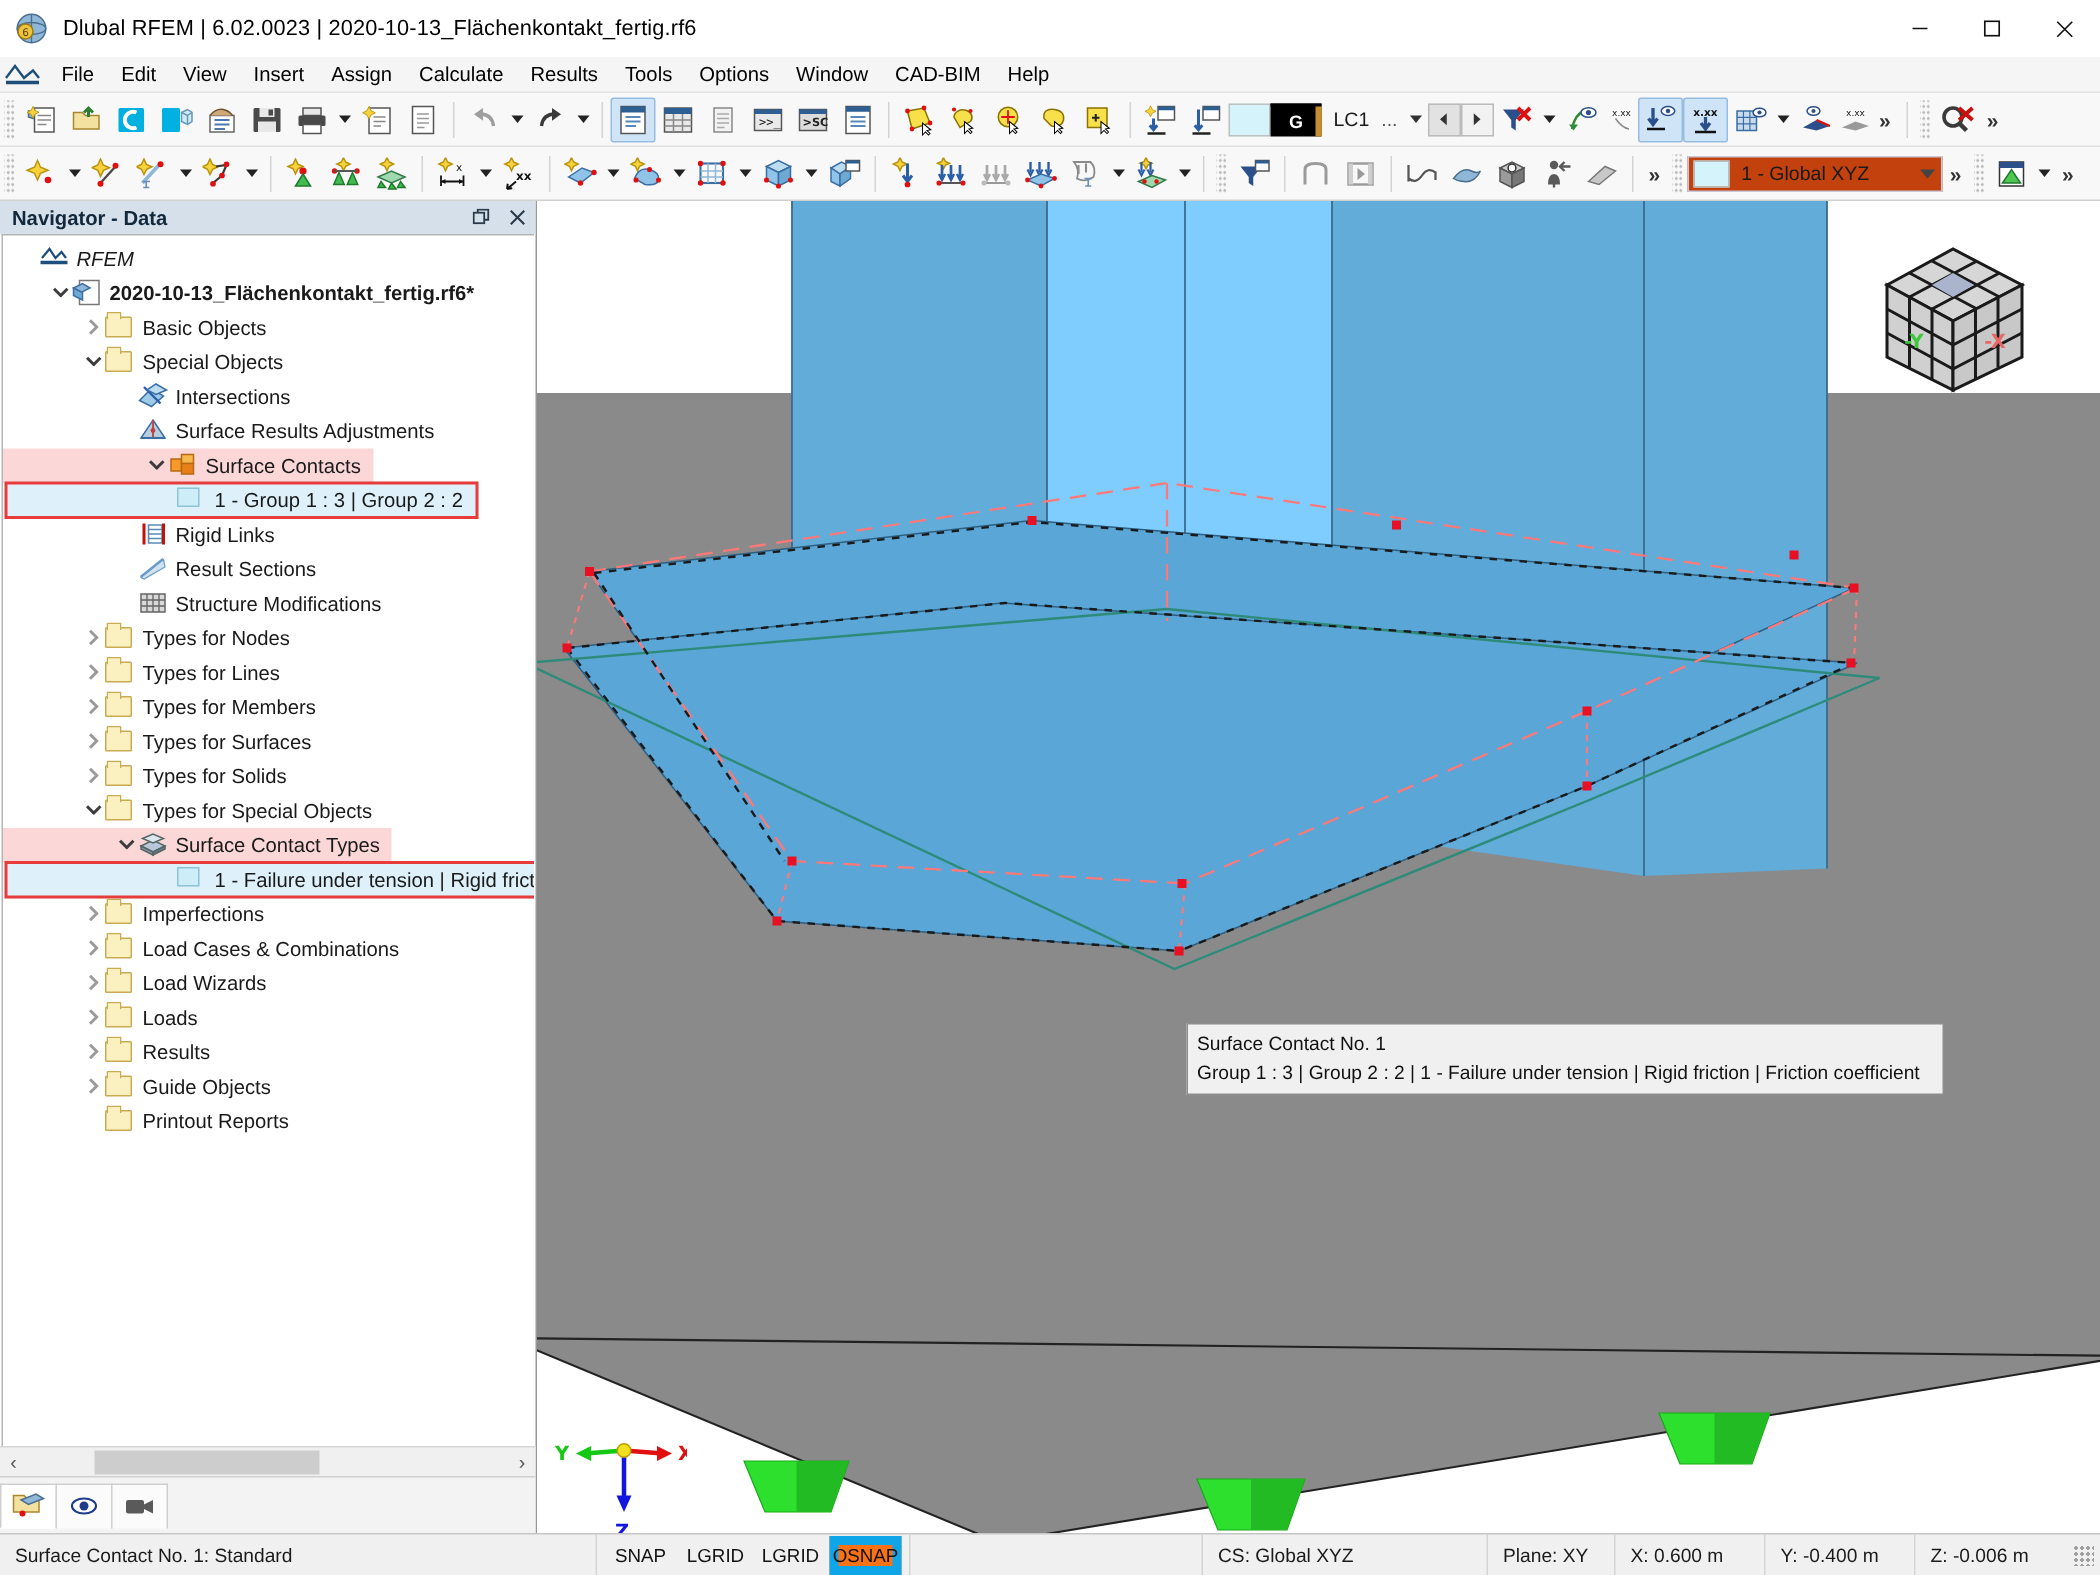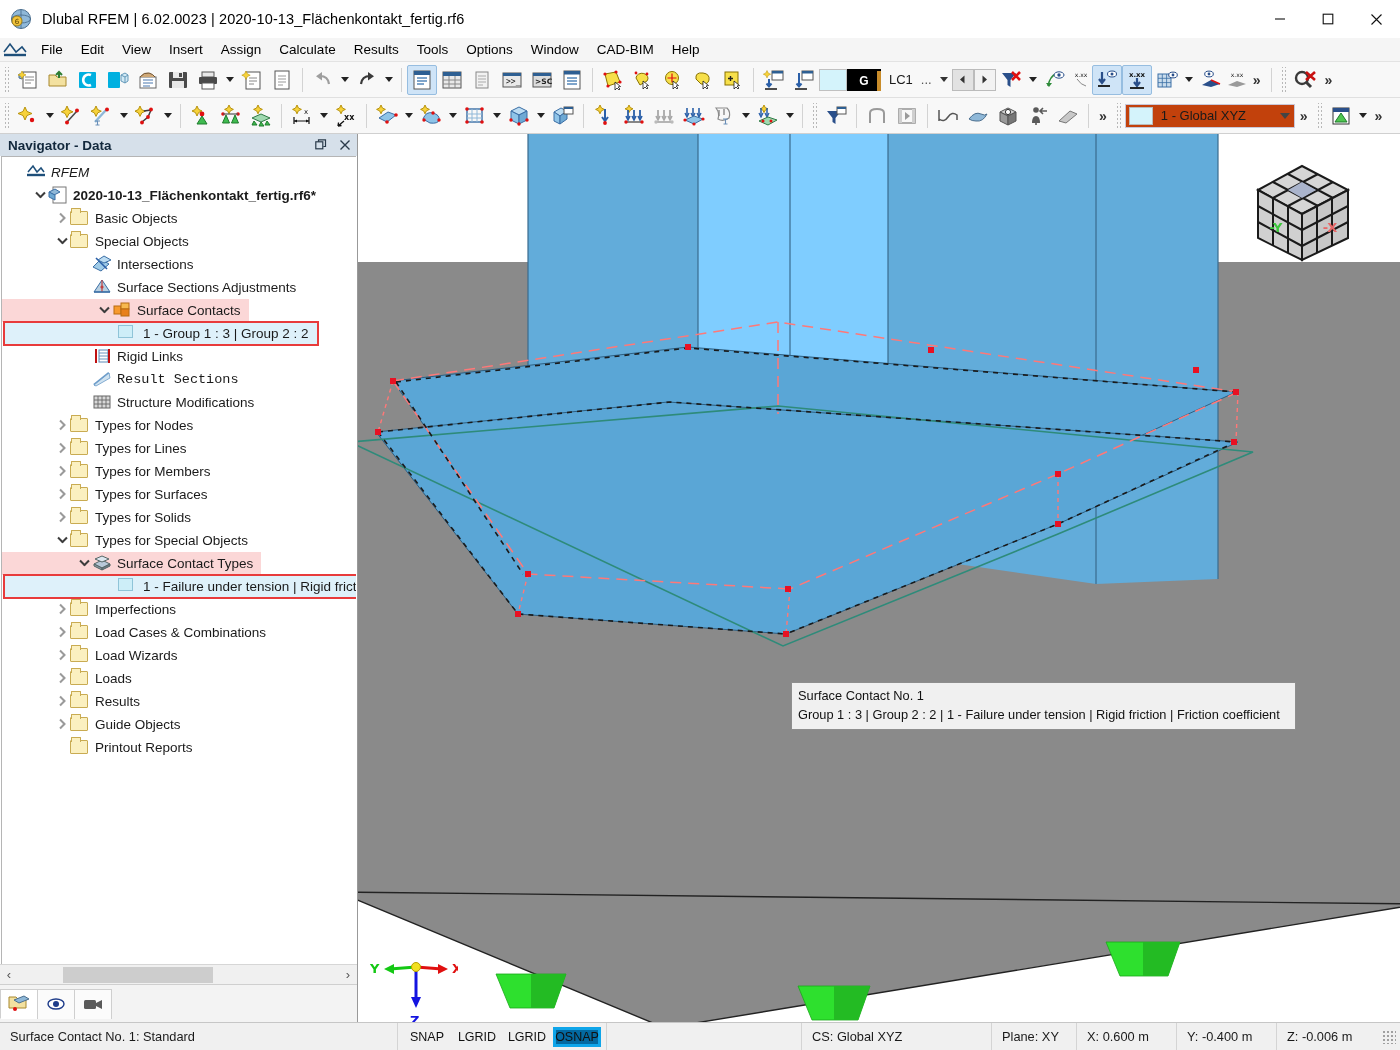--- a/index.html
+++ b/index.html
@@ -144,21 +144,21 @@
   .navcube { position: absolute; right: 38px; top: 22px; width: 118px; height: 118px; }
   .axisgiz { position: absolute; left: 10px; top: 818px; width: 90px; height: 80px; }
 
   
   .statusbar { height: 28px; flex: 0 0 28px; background: #f0f0f0; display: flex; align-items: stretch;
                border-top: 1px solid #c6c6c6; font-size: 12.8px; }
   .st-cell { display:flex; align-items:center; padding: 0 10px; border-right: 1px solid #d4d4d4; }
   .st-grow { flex: 1 1 auto; }
   .st-toggle { display:flex; align-items:center; justify-content:center; width: 48px;
                margin: 3px 1px; font-size: 12.5px; color:#111; }
-  .st-toggle.on { background:#0369a1; border:3px solid #0ea5e9; }
+  .st-toggle.on { background:#f97316; border:6px solid #0ea5e9; }
   .st-togglewrap { display:flex; align-items:center; border-right: 1px solid #d4d4d4; padding: 0 4px;}
   .grip-dots { width: 14px; height: 14px; align-self:center; margin-right:4px;
       background-image: radial-gradient(#a0a0a0 38%, transparent 40%);
       background-size: 4px 4px; }
 </style>
 </head>
 <body>
 
 <div id="app">
 
@@ -829,21 +829,21 @@
             <span class="lbl">Intersections</span>
           </div>
           <div class="tr" style="padding-left: 74px;">
             <span class="exp"></span>
             <span class="ico"><svg width="20" height="18" viewBox="0 0 20 18">
                 <path d="M10 2 L18 14 H2Z" fill="#b8cfe0" stroke="#3a6ea5"></path>
                 <path d="M10 2 L10 14" stroke="#c04040" stroke-width="1.2"></path>
                 <path d="M2 14 L18 14" stroke="#3a6ea5" stroke-width="1.4"></path>
                 <circle cx="10" cy="9" r="1.6" fill="#c04040"></circle>
               </svg></span>
-            <span class="lbl">Surface Sections Adjustments</span>
+            <span class="lbl">Surface Results Adjustments</span>
           </div>
           <div class="tr hl-pink" style="padding-left: 94px; margin-right: 0px; width: fit-content; padding-right: 8px;">
             <span class="exp">
               <span class="chevd"></span>
             </span>
             <span class="ico"><svg width="20" height="18" viewBox="0 0 20 18">
                 <rect x="2" y="5" width="7" height="8" fill="#f79a2e" stroke="#b86a10"></rect>
                 <rect x="9" y="2" width="8" height="6" fill="#f7b84e" stroke="#b86a10"></rect>
                 <rect x="9" y="8" width="8" height="7" fill="#e8801a" stroke="#b86a10"></rect>
               </svg></span>
@@ -859,21 +859,21 @@
           <div class="tr" style="padding-left: 74px;">
             <span class="exp"></span>
             <span class="ico"><svg width="20" height="18" viewBox="0 0 20 18">
                 <path d="M4 2 V16" stroke="#c01010" stroke-width="2"></path>
                 <rect x="7" y="3" width="9" height="12" fill="#fff" stroke="#5a8ab8"></rect>
                 <path d="M7 6h9M7 9h9M7 12h9" stroke="#5a8ab8" stroke-width="0.9"></path>
                 <path d="M17 2 V16" stroke="#c01010" stroke-width="2"></path>
               </svg></span>
             <span class="lbl">Rigid Links</span>
           </div>
-          <div class="tr" style="padding-left: 74px; font-family: Liberation Mono, monospace;">
+          <div class="tr" style="padding-left: 74px;">
             <span class="exp"></span>
             <span class="ico"><svg width="20" height="18" viewBox="0 0 20 18">
                 <path d="M2 15 L17 3" stroke="#6a9ac8" stroke-width="2.4"></path>
                 <path d="M2 15 L17 3 L18 8 L4 16Z" fill="#cfe2f0" stroke="#6a9ac8" stroke-width="0.8"></path>
               </svg></span>
             <span class="lbl">Result Sections</span>
           </div>
           <div class="tr" style="padding-left: 74px;">
             <span class="exp"></span>
             <span class="ico"><svg width="20" height="18" viewBox="0 0 20 18">

